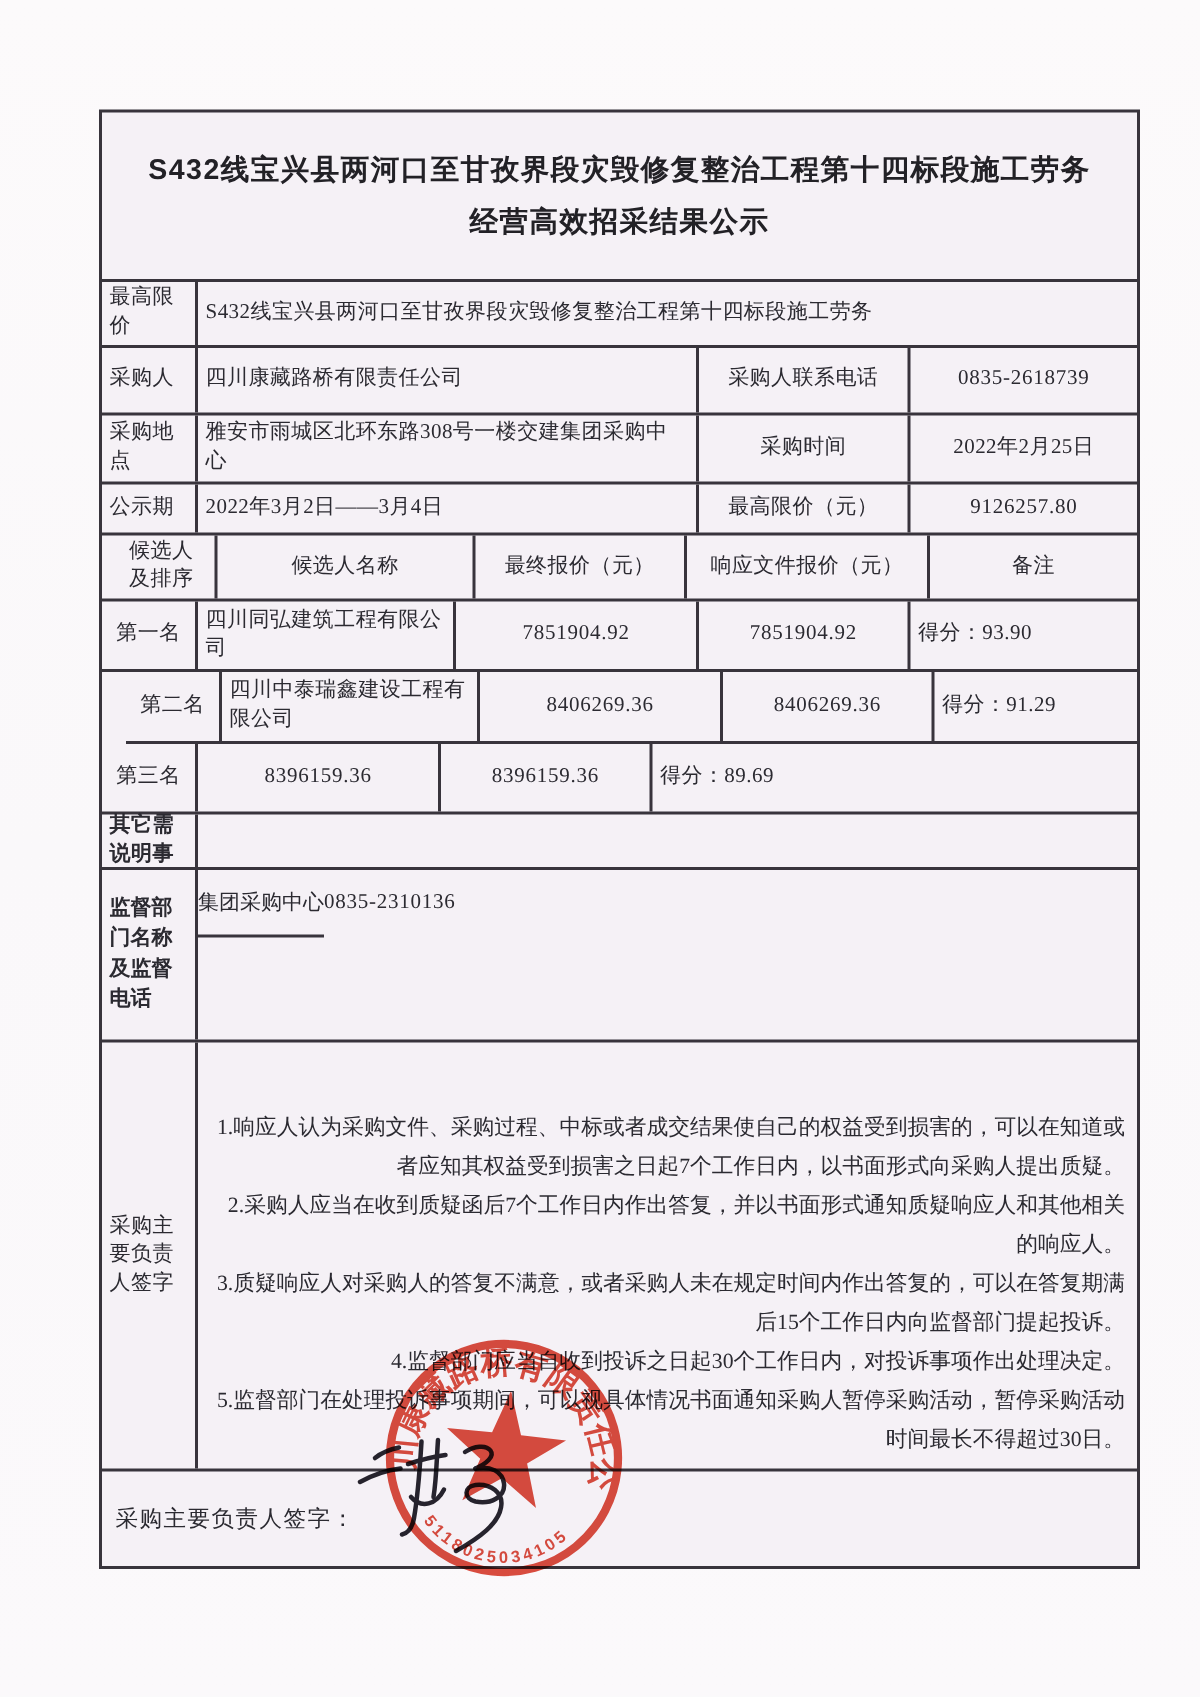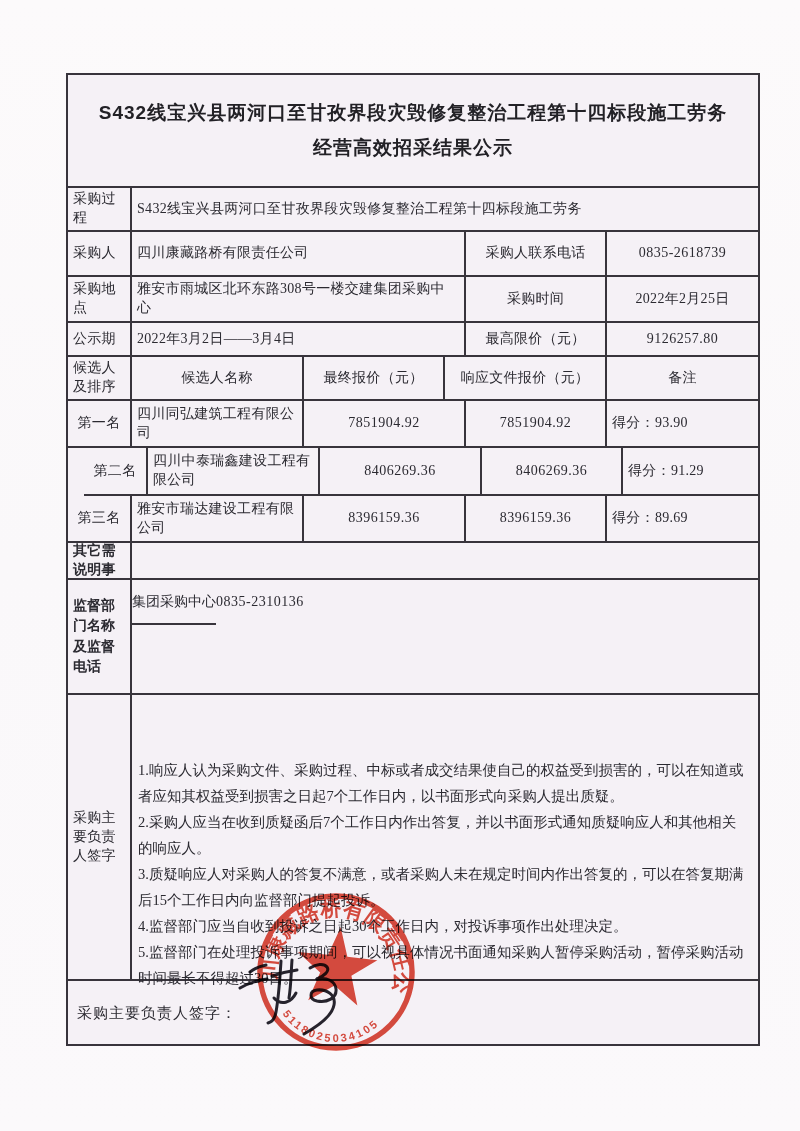--- a/index.html
+++ b/index.html
@@ -41,40 +41,40 @@
     height:111px;flex-direction:column;justify-content:center;align-items:center;
     border-bottom:2px solid #38343c;display:flex;gap:9px;
     font-family:"Liberation Sans","DejaVu Sans",sans-serif;
     font-weight:bold;font-size:19px;letter-spacing:1px;color:#222126;
     text-align:center;
   }
   .h-project{height:44px;}
   .h-purchaser{height:45px;}
   .h-location{height:46px;}
   .h-publicity{height:34px;}
-  .h-chead{height:44px;}
+  .h-chead{height:44px;padding-left:13px;}
   .h-cand1{height:47px;}
   .h-cand2{height:48px;margin-left:16px;}
   .h-cand3{height:47px;}
   .h-other{height:37px;}
   .h-objection{height:286px;}
   .h-sign{height:63px;border-bottom:none;}
   
   .sup-group{display:flex;border-bottom:2px solid #38343c;}
   .sup-label{width:64px;flex:none;box-sizing:border-box;border-right:2px solid #38343c;
     display:flex;align-items:center;font-size:14px;font-weight:bold;line-height:1.45;padding:16px 5px;}
   .sup-right{flex:1;display:flex;flex-direction:row;}
   .sup-cell{box-sizing:border-box;display:flex;align-items:center;justify-content:center;font-size:14px;}
   .sup-cell.first{height:45px;border-bottom:2px solid #38343c;}
   .sup-cell.second{height:43px;}
   .bold-label{font-weight:bold;}
   
   .objection-text{
-    flex:1;display:block;padding:62px 8px 6px 6px;box-sizing:border-box;
-    font-size:14.5px;line-height:26px;word-break:break-all;text-align:left;
+    flex:1;display:block;padding:44px 8px 6px 6px;box-sizing:border-box;
+    font-size:14.5px;line-height:26px;word-break:break-all;text-align:right;
   }
   .objection-text div{margin:0;}
   .obj-label{align-items:center;}
   
   .sign-label{font-size:15px;padding-left:9px;letter-spacing:1px;}
   
   .seal{position:absolute;left:255px;top:891px;width:162px;height:162px;
         mix-blend-mode:multiply;opacity:.9;transform:rotate(6deg);}
   .handsign{position:absolute;left:236px;top:946px;width:120px;height:96px;mix-blend-mode:multiply;}
   
@@ -96,21 +96,21 @@
   <div class="speckles"></div>
 
   <div class="tbl">
 
     <div class="title-row">
       <div>S432线宝兴县两河口至甘孜界段灾毁修复整治工程第十四标段施工劳务</div>
       <div>经营高效招采结果公示</div>
     </div>
 
     <div class="row h-project">
-      <div class="c w-label left">采购过程</div>
+      <div class="c w-label left">最高限价</div>
       <div class="c w-note left">S432线宝兴县两河口至甘孜界段灾毁修复整治工程第十四标段施工劳务</div>
     </div>
 
     <div class="row h-purchaser">
       <div class="c w-label left">采购人</div>
       <div class="c w-val-wide left">四川康藏路桥有限责任公司</div>
       <div class="c w-lab2 center">采购人联系电话</div>
       <div class="c w-val2 center num">0835-2618739</div>
     </div>
 
@@ -147,21 +147,20 @@
     <div class="row h-cand2">
       <div class="c w-label center">第二名</div>
       <div class="c w-name left">四川中泰瑞鑫建设工程有限公司</div>
       <div class="c w-bid center num">8406269.36</div>
       <div class="c w-final center num">8406269.36</div>
       <div class="c w-note left">得分：91.29</div>
     </div>
 
     <div class="row h-cand3">
       <div class="c w-label center">第三名</div>
-      <div class="c w-name left">雅安市瑞达建设工程有限公司</div>
       <div class="c w-bid center num">8396159.36</div>
       <div class="c w-final center num">8396159.36</div>
       <div class="c w-note left">得分：89.69</div>
     </div>
 
     <div class="row h-other">
       <div class="c w-label left bold-label">其它需说明事</div>
       <div class="c w-note left"></div>
     </div>
 

